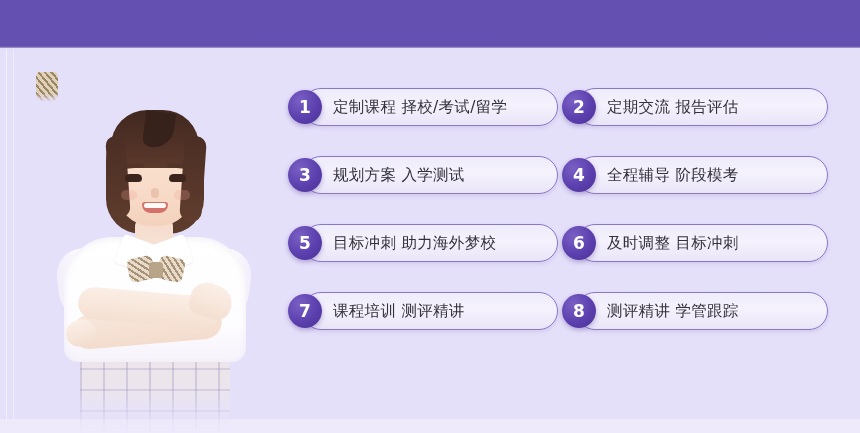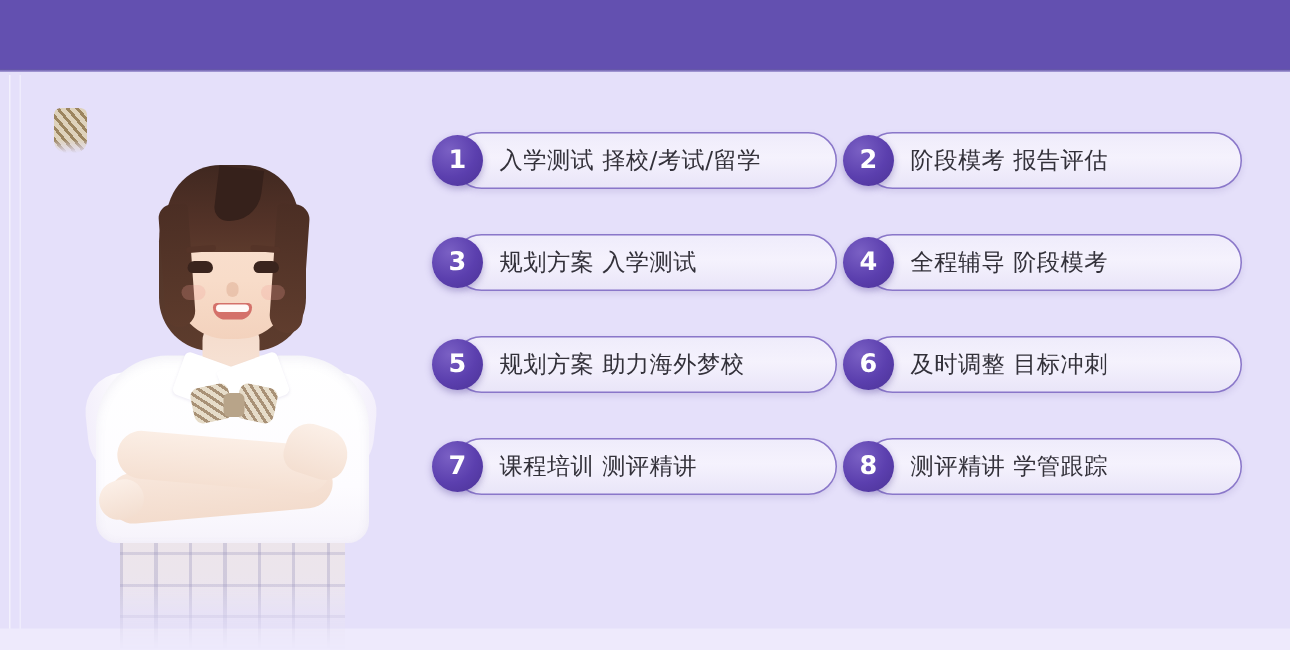--- a/index.html
+++ b/index.html
@@ -442,45 +442,45 @@
       <div class="bow-wing right"></div>
       <div class="bow-knot"></div>
     </div>
   </div>
 
   <div id="steps">
 
     <div class="step col-a row-1">
       <div class="pill"></div>
       <div class="num">1</div>
-      <div class="label">入学测试 择校/考试/留学</div>
+      <div class="label">定制课程 择校/考试/留学</div>
     </div>
 
     <div class="step col-b row-1">
       <div class="pill"></div>
       <div class="num">2</div>
-      <div class="label">阶段模考 报告评估</div>
+      <div class="label">定期交流 报告评估</div>
     </div>
 
     <div class="step col-a row-2">
       <div class="pill"></div>
       <div class="num">3</div>
       <div class="label">规划方案 入学测试</div>
     </div>
 
     <div class="step col-b row-2">
       <div class="pill"></div>
       <div class="num">4</div>
       <div class="label">全程辅导 阶段模考</div>
     </div>
 
     <div class="step col-a row-3">
       <div class="pill"></div>
       <div class="num">5</div>
-      <div class="label">规划方案 助力海外梦校</div>
+      <div class="label">目标冲刺 助力海外梦校</div>
     </div>
 
     <div class="step col-b row-3">
       <div class="pill"></div>
       <div class="num">6</div>
       <div class="label">及时调整 目标冲刺</div>
     </div>
 
     <div class="step col-a row-4">
       <div class="pill"></div>

